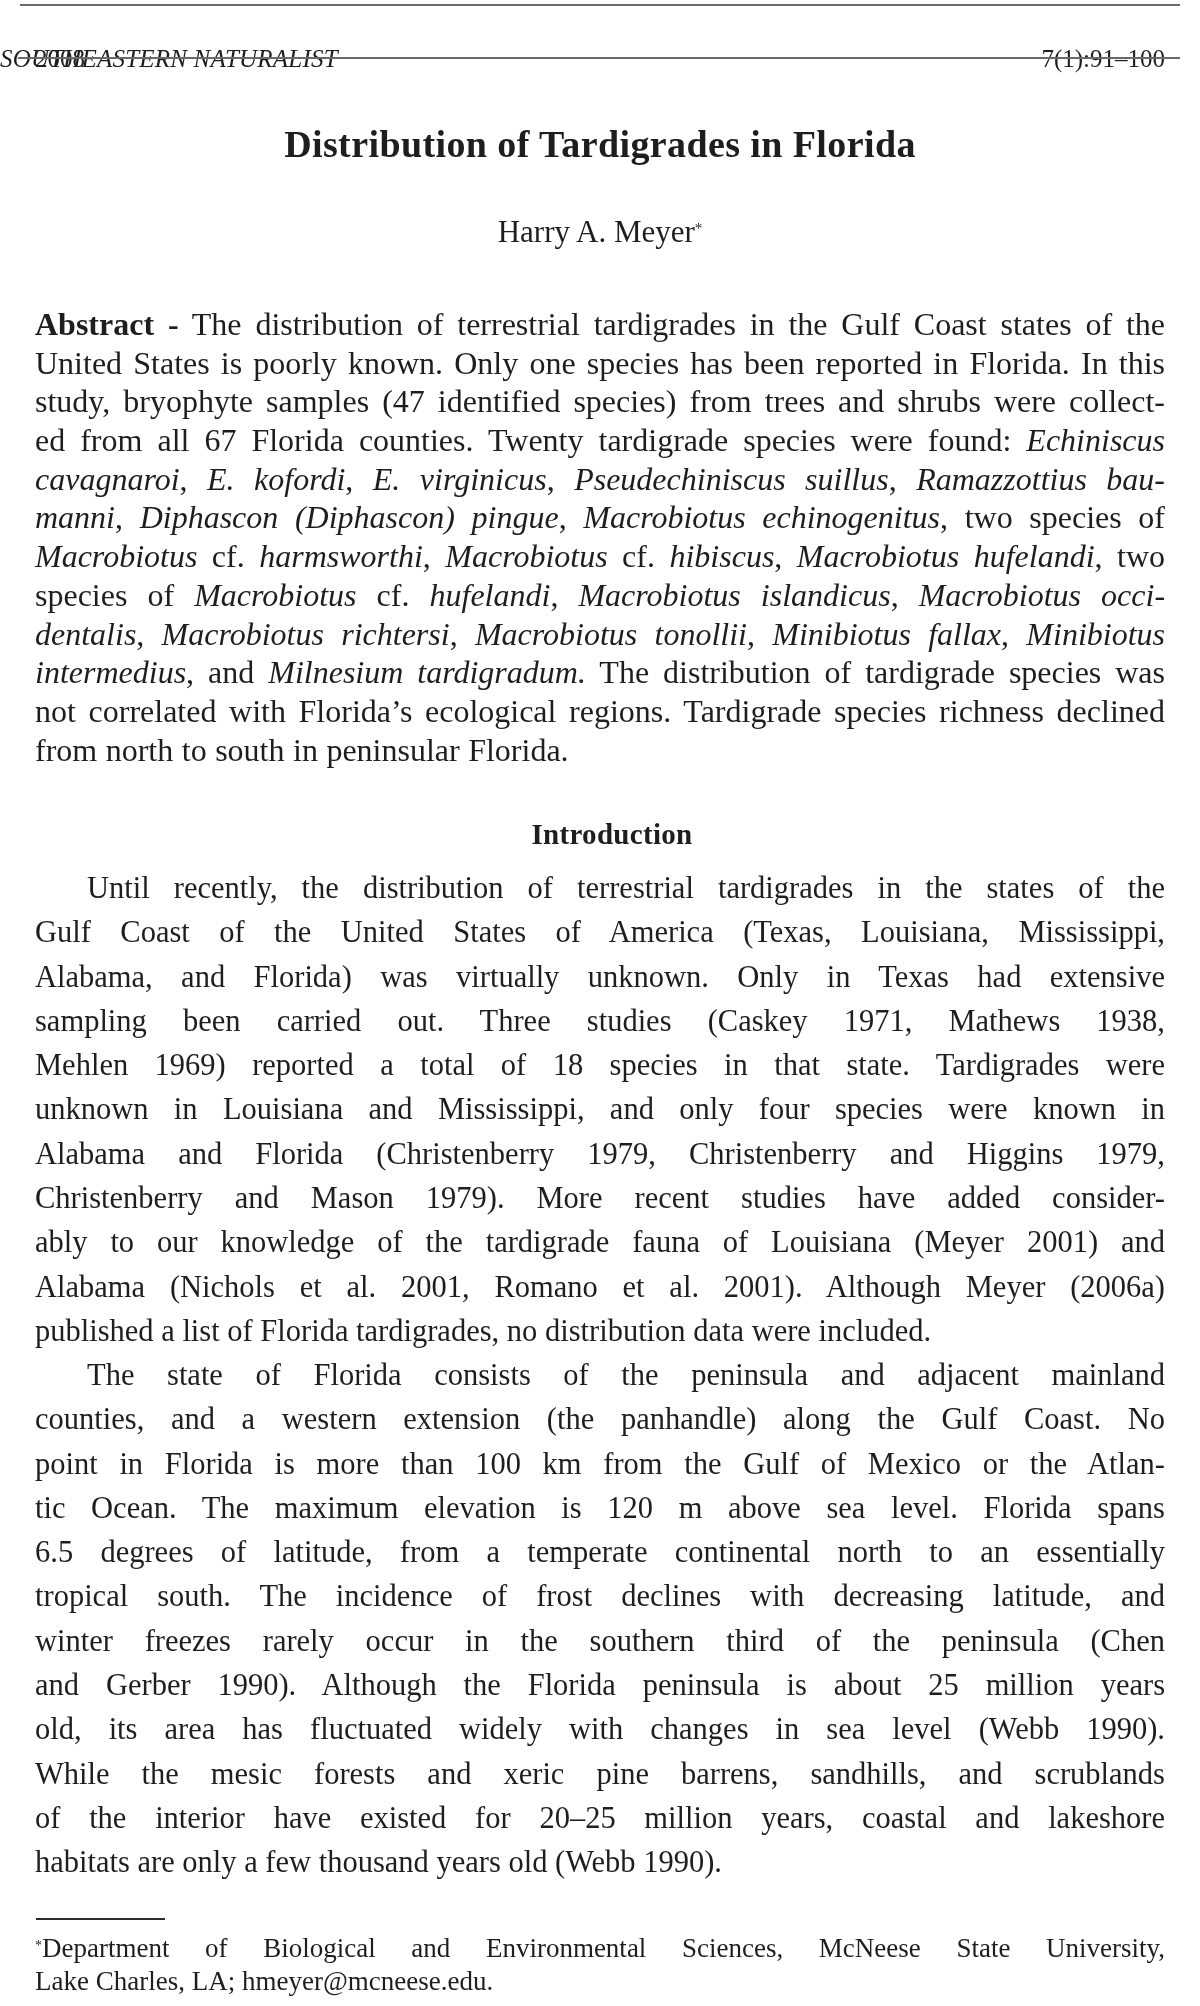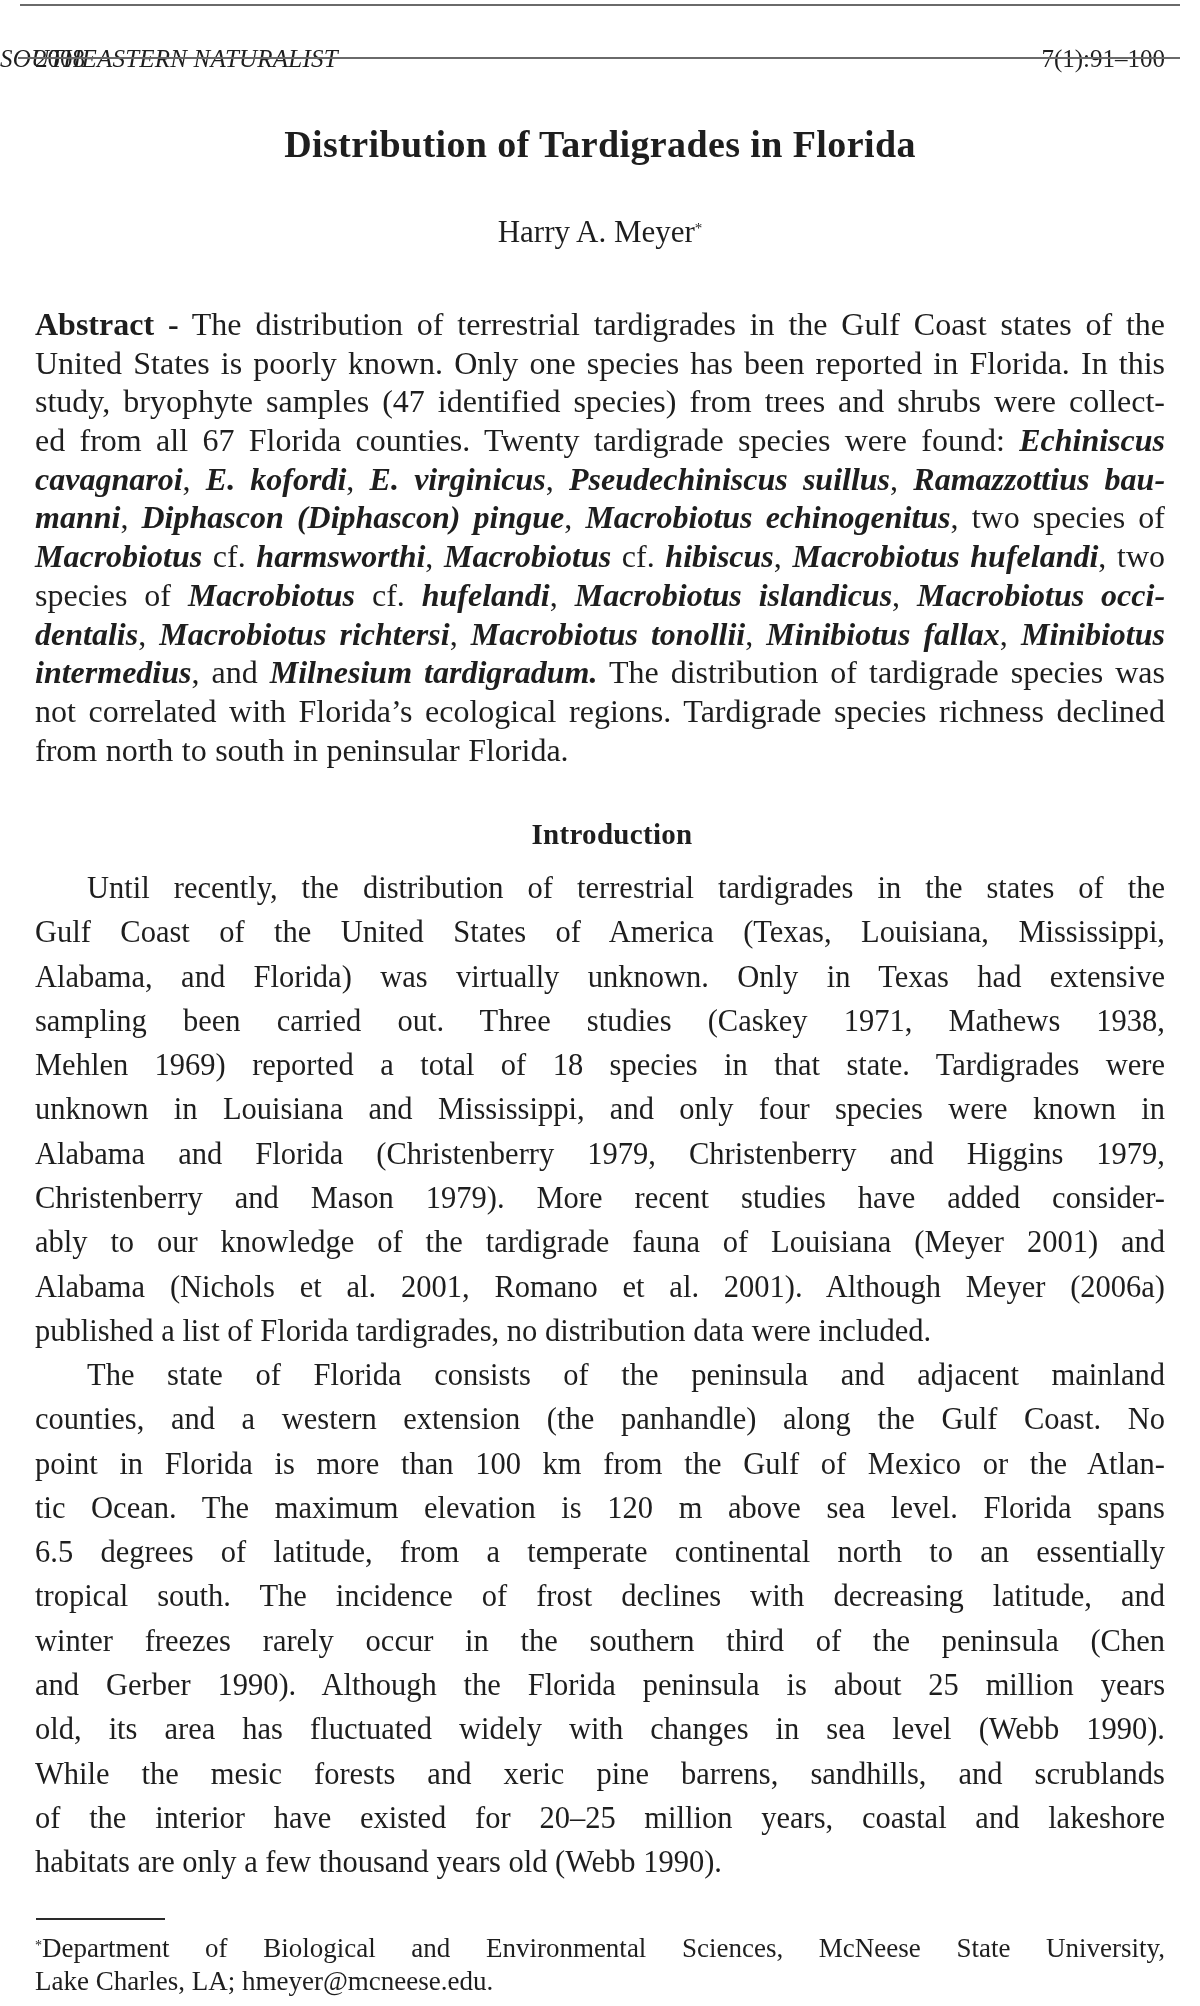--- a/index.html
+++ b/index.html
@@ -24,21 +24,21 @@
   .author sup { font-size: 15px; vertical-align: top; position: relative; top: -4px; }
   .block { position: absolute; left: 35px; width: 1130px; }
   .line {
     display: block; white-space: nowrap; text-align: justify; text-align-last: justify;
     overflow: visible;
   }
   .line.last { text-align-last: left; }
   .abs .line { font-size: 32px; height: 38.7px; line-height: 38.7px; word-spacing: 0.5px; }
   .intro .line { font-size: 30.5px; height: 44.3px; line-height: 44.3px; }
   .indent { padding-left: 52px; }
-  i { font-style: italic; font-weight: bold; }
+  i { font-style: italic; }
   b { font-weight: bold; }
   .heading {
     position: absolute; top: 802px; left: 0; width: 1200px; text-align: center;
     font-weight: bold; font-size: 29px; line-height: 40px; letter-spacing: 0.3px;
   }
   .fn-rule { position: absolute; top: 1918px; left: 36px; width: 129px; border-top: 2px solid #2a2a2a; }
   .fn .line { font-size: 27px; height: 33px; line-height: 33px; }
   .fn sup { font-size: 14px; vertical-align: top; position: relative; top: -3px; }
 </style>
 </head>

